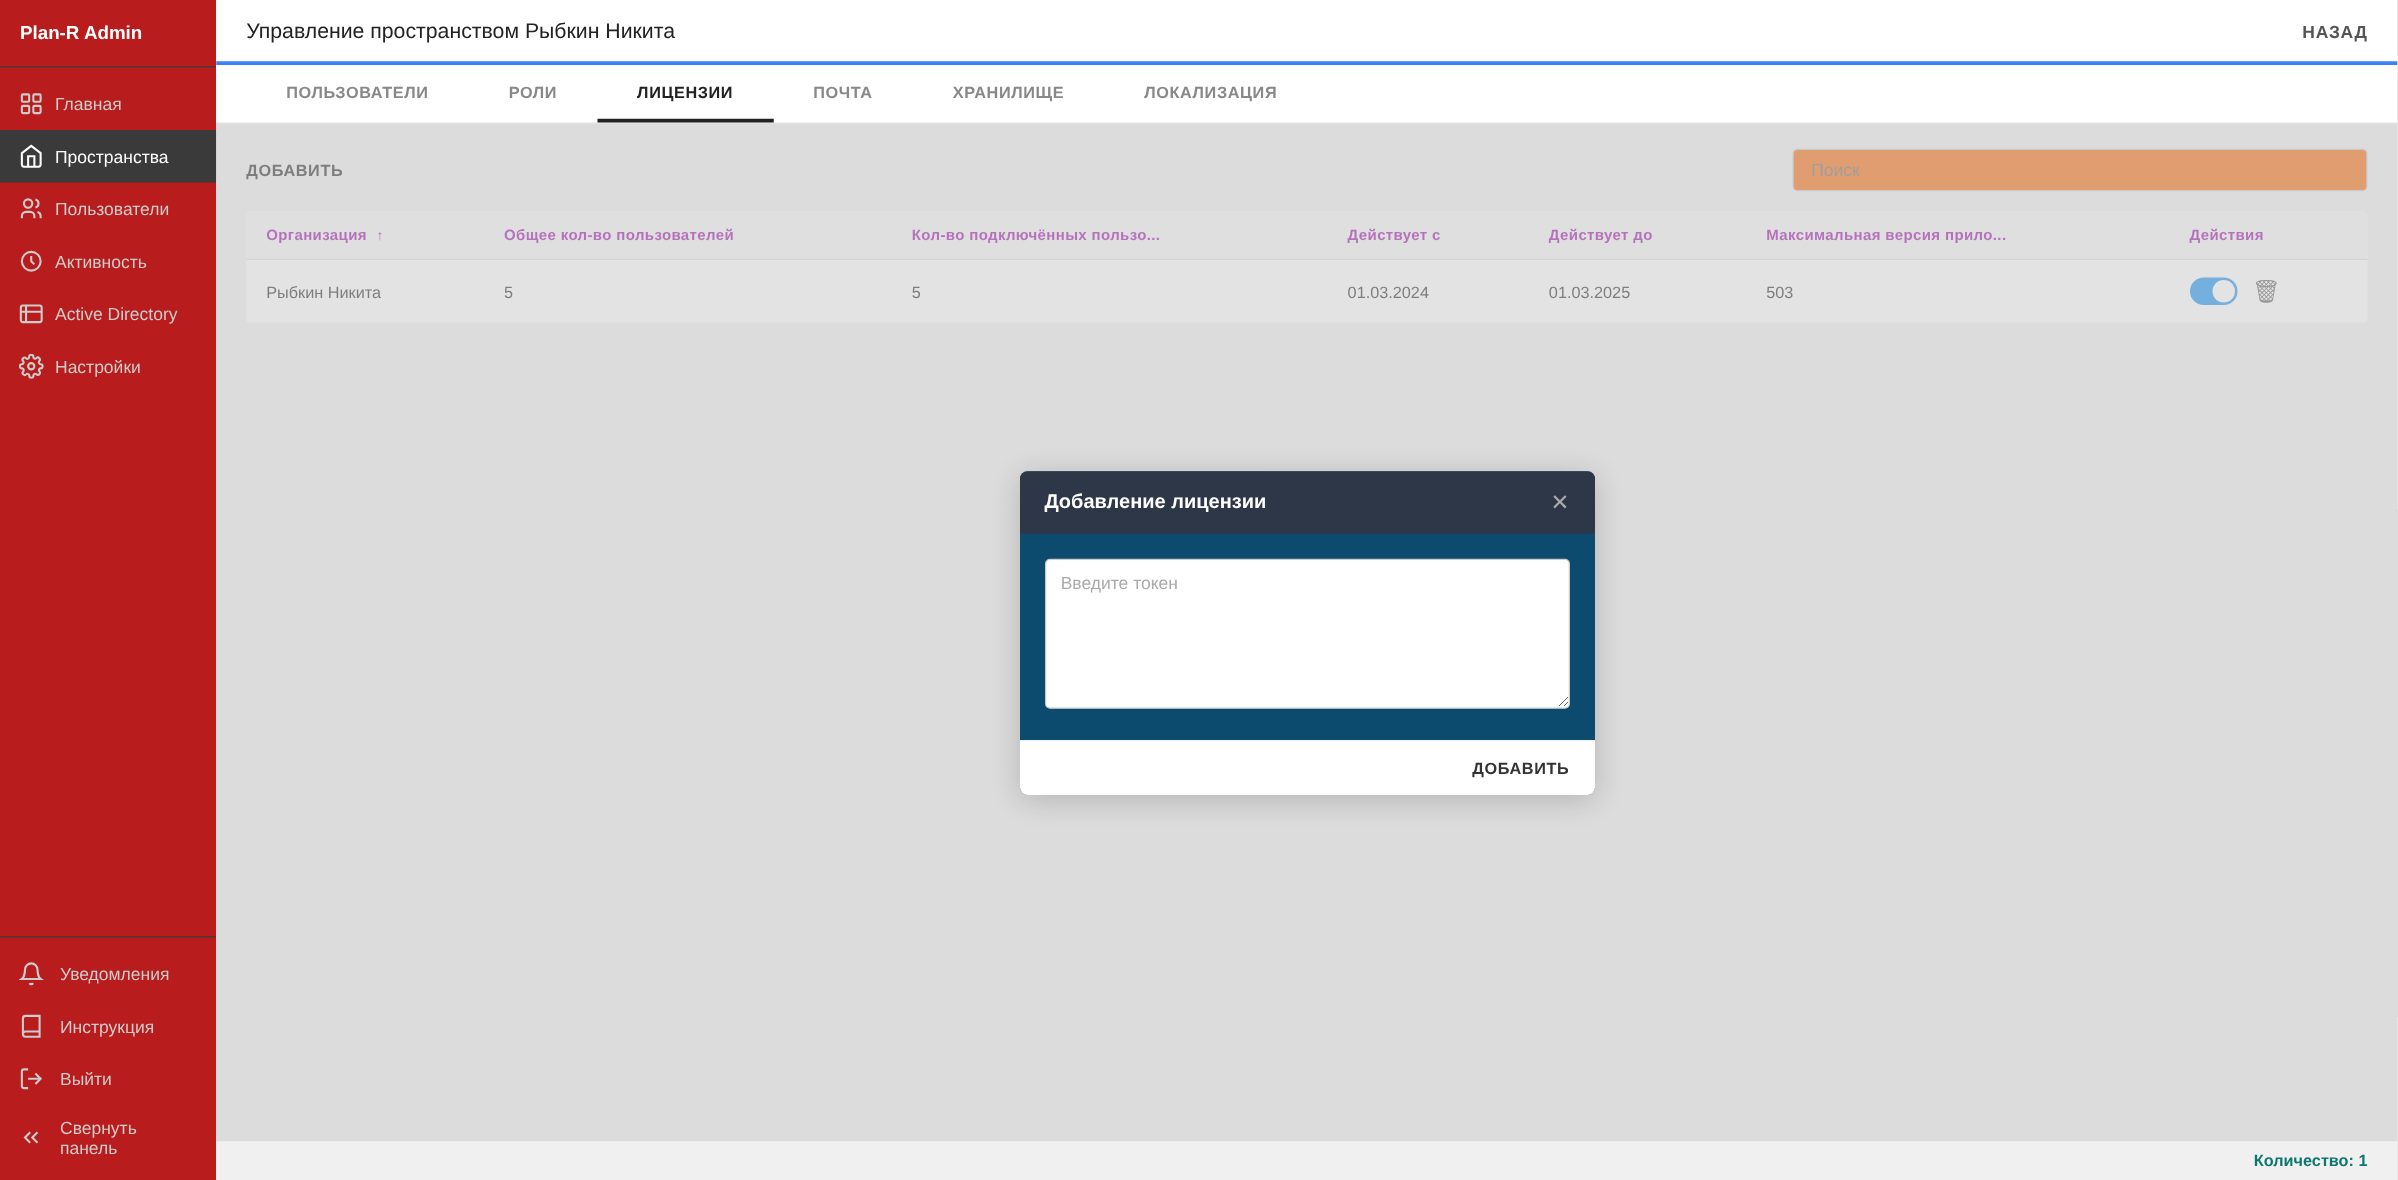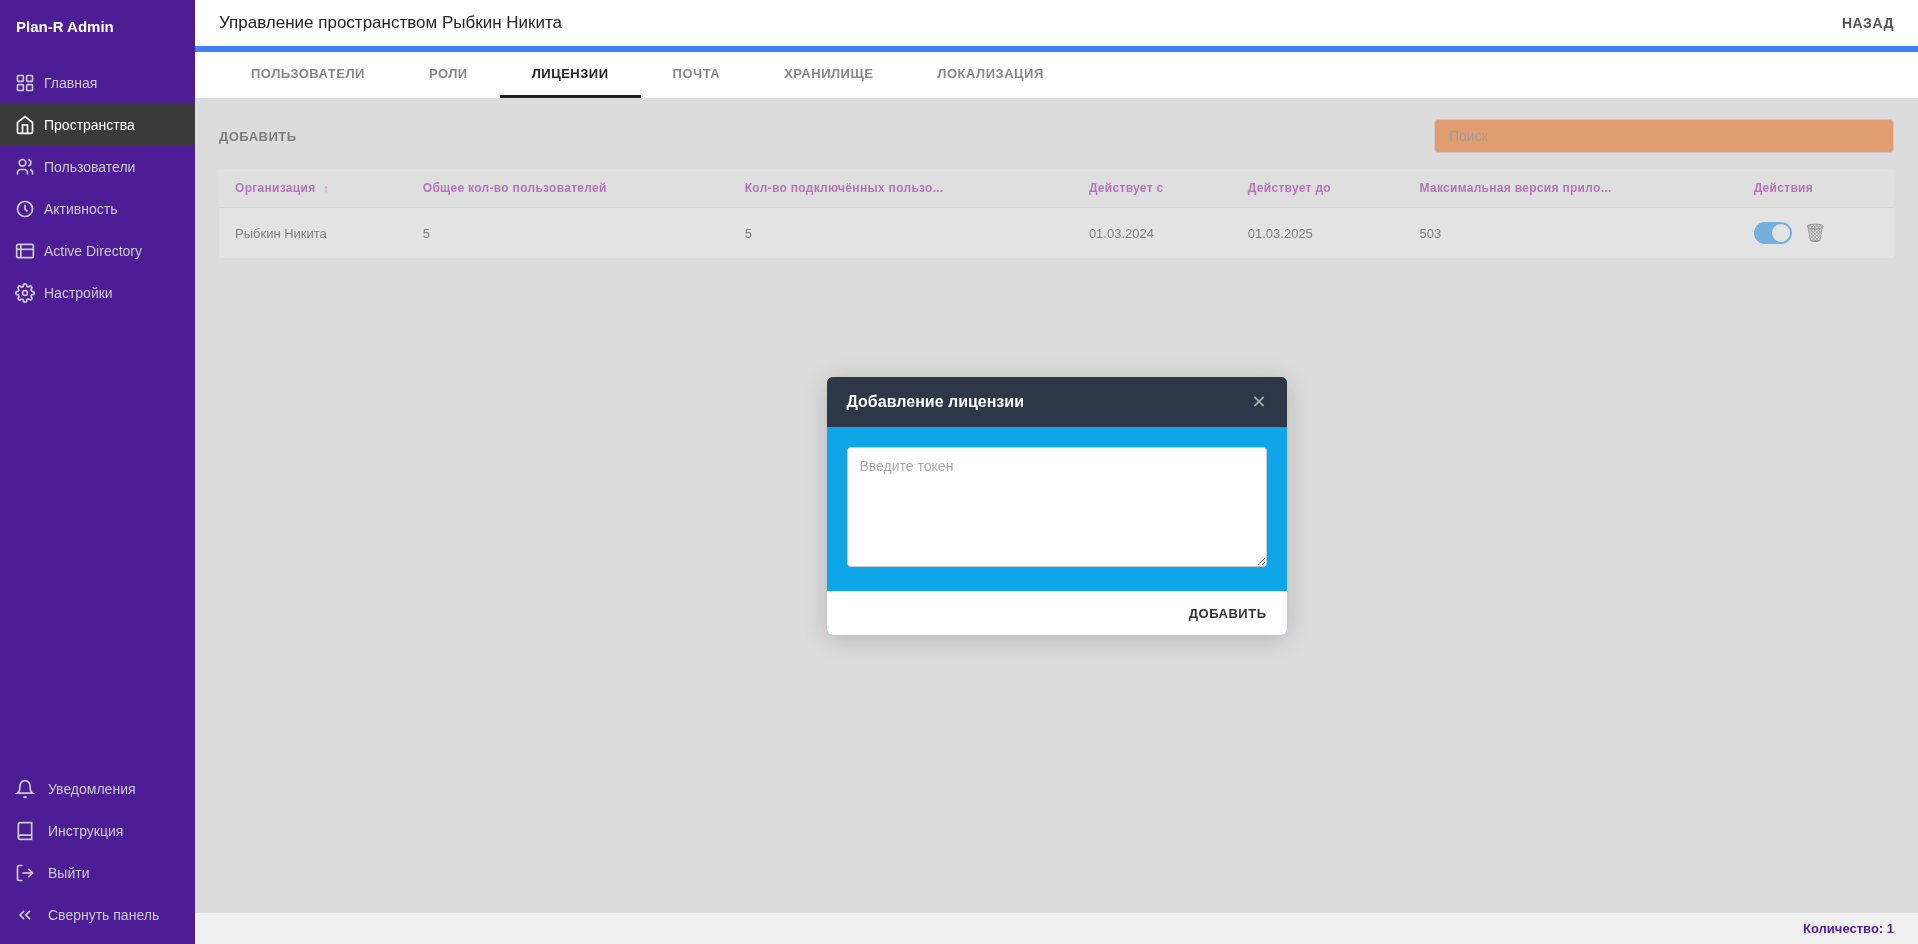--- a/index.html
+++ b/index.html
@@ -1,21 +1,21 @@
 <!DOCTYPE html>
 <html><head>
   <meta charset="utf-8">
   <style>
     * { box-sizing: border-box; margin: 0; padding: 0; }
     body { font-family: 'Segoe UI', Arial, sans-serif; background: #f0f0f0; display: flex; height: 944px; width: 1918px; overflow: hidden; }
 
     
     .sidebar {
-      width: 195px;
-      background: #4c1d95;
+      width: 173px;
+      background: #b91c1c;
       display: flex;
       flex-direction: column;
       height: 100%;
       color: #ccc;
       flex-shrink: 0;
     }
     .sidebar-title {
       color: #fff;
       font-size: 15px;
       font-weight: 600;
@@ -63,21 +63,21 @@
     }
 
     
     .header {
       background: #fff;
       padding: 17px 24px;
       display: flex;
       align-items: center;
       justify-content: space-between;
       height: 52px;
-      border-bottom: 6px solid #3b82f6;
+      border-bottom: 3px solid #3b82f6;
     }
     .header-title {
       font-size: 17px;
       font-weight: 500;
       color: #222;
     }
     .header-back {
       font-size: 14px;
       font-weight: 600;
       color: #555;
@@ -210,37 +210,37 @@
       display: flex;
       align-items: center;
       gap: 12px;
     }
 
     
     .footer {
       padding: 8px 24px;
       font-size: 13px;
       font-weight: 600;
-      color: #4c1d95;
+      color: #0f766e;
       text-align: right;
       background: #f0f0f0;
     }
 
     
     .modal-overlay {
       position: absolute;
       top: 0; left: 0; right: 0; bottom: 0;
       background: rgba(200,200,200,0.5);
       display: flex;
       align-items: center;
       justify-content: center;
       z-index: 100;
     }
     .modal {
-      background: #0ea5e9;
+      background: #0c4a6e;
       border-radius: 6px;
       width: 460px;
       overflow: hidden;
       box-shadow: 0 4px 24px rgba(0,0,0,0.18);
     }
     .modal-header {
       background: #2d3748;
       color: #fff;
       padding: 16px 20px;
       font-size: 16px;

